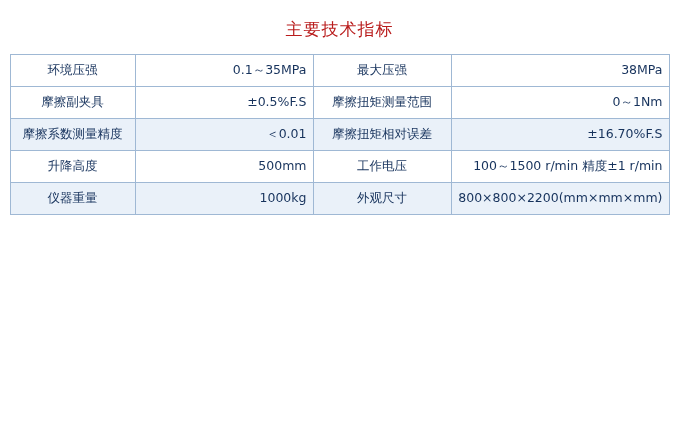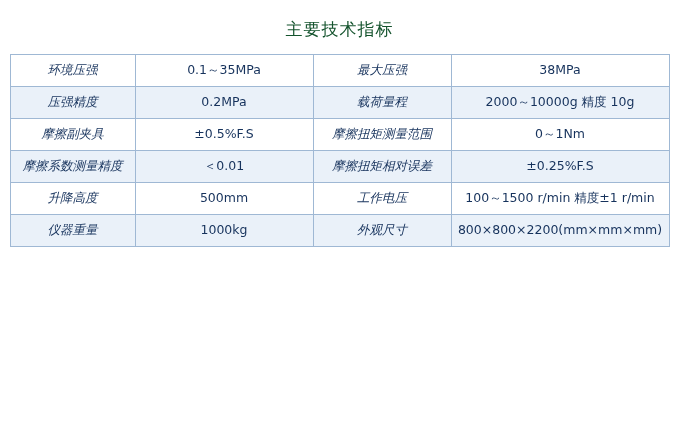--- a/index.html
+++ b/index.html
@@ -17,21 +17,21 @@
   .page {
     width: 679px;
     height: 446px;
     box-sizing: border-box;
     padding: 0;
     position: relative;
   }
   .title {
     text-align: center;
     font-size: 17px;
-    color: #14532d;
+    color: #b91c1c;
     letter-spacing: 1px;
     padding-top: 18px;
     padding-bottom: 13px;
     font-family: "DejaVu Sans", "Liberation Sans", sans-serif;
   }
   table.spec {
     border-collapse: collapse;
     width: 659px;
     margin: 0 auto;
     table-layout: fixed;
@@ -43,24 +43,23 @@
     padding: 3px 6px;
     box-sizing: border-box;
     vertical-align: middle;
     font-family: "DejaVu Sans", "Liberation Sans", sans-serif;
     line-height: 1.45;
   }
   td.label {
     text-align: center;
     color: #16325c;
     font-size: 12.5px;
-    font-style: italic;
   }
   td.value {
-    text-align: center;
+    text-align: right;
     color: #16325c;
     padding-left: 9px;
   }
   tr.shade td {
     background: #eaf1f9;
   }
   tr.plain td {
     background: #ffffff;
   }
   .col-a { width: 125px; }
@@ -86,39 +85,33 @@
     </colgroup>
     <tbody>
 
       <tr class="plain">
         <td class="label">环境压强</td>
         <td class="value">0.1～35MPa</td>
         <td class="label">最大压强</td>
         <td class="value">38MPa</td>
       </tr>
 
-      <tr class="shade">
-        <td class="label">压强精度</td>
-        <td class="value">0.2MPa</td>
-        <td class="label">载荷量程</td>
-        <td class="value">2000～10000g  精度 10g</td>
-      </tr>
 
       <tr class="plain">
         <td class="label">摩擦副夹具</td>
         <td class="value">±0.5%F.S</td>
         <td class="label">摩擦扭矩测量范围</td>
         <td class="value">0～1Nm</td>
       </tr>
 
       <tr class="shade">
         <td class="label">摩擦系数测量精度</td>
         <td class="value">＜0.01</td>
         <td class="label">摩擦扭矩相对误差</td>
-        <td class="value">±0.25%F.S</td>
+        <td class="value">±16.70%F.S</td>
       </tr>
 
       <tr class="plain">
         <td class="label">升降高度</td>
         <td class="value">500mm</td>
         <td class="label">工作电压</td>
         <td class="value">100～1500 r/min  精度±1 r/min</td>
       </tr>
 
 

